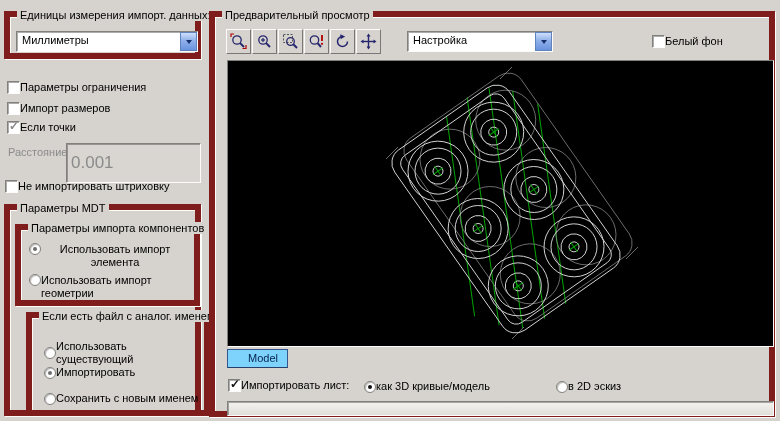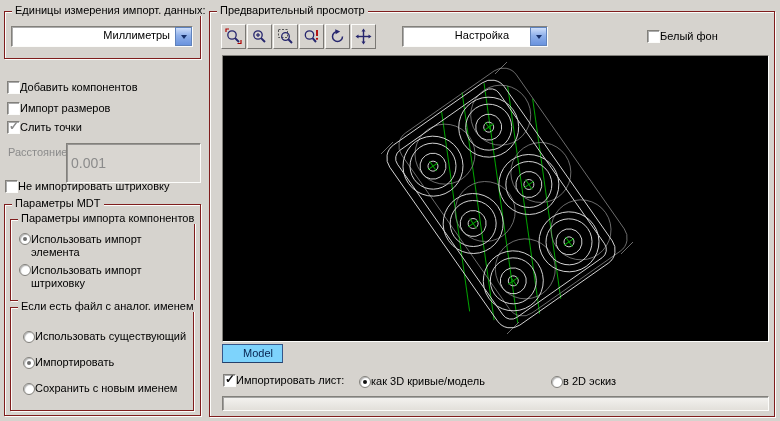--- a/index.html
+++ b/index.html
@@ -1,20 +1,20 @@
 <!DOCTYPE html>
 <html><head>
 <meta charset="utf-8">
 <style>
   * { margin:0; padding:0; box-sizing:border-box; font-family:"Liberation Sans", sans-serif; }
   html,body { width:780px; height:421px; }
   body { background:#d6d3ce; position:relative; font-size:11px; color:#000; overflow:hidden; }
 
   
-  .gb { position:absolute; border:1px solid #7f1d1d; box-shadow: inset 1px 1px 0 #fcfcfa, 1px 1px 0 #fcfcfa; }
+  .gb { position:absolute; border:6px solid #7f1d1d; box-shadow: inset 1px 1px 0 #fcfcfa, 1px 1px 0 #fcfcfa; }
   .gb-title { position:absolute; top:-8px; left:7px; background:#d6d3ce; padding:0 3px; white-space:nowrap; }
 
   .sunken { border-style:solid; border-width:1px; border-color:#82807b #fcfcfa #fcfcfa #82807b; box-shadow: inset 1px 1px 0 rgba(70,70,70,.45); }
   .raised { border-style:solid; border-width:1px; border-color:#fcfcfa #7a7874 #7a7874 #fcfcfa; }
 
   .row { position:absolute; display:flex; align-items:flex-start; }
   .row.center { align-items:center; }
 
   .cbox { width:13px; height:13px; background:#fff; flex:0 0 13px; position:relative; }
   .cbox .tick { position:absolute; left:1px; top:-2px; font-size:12px; line-height:13px; font-weight:bold; }
@@ -24,28 +24,28 @@
   .rad { width:12px; height:12px; border-radius:50%; background:#fff; border:1px solid #82807b; box-shadow: inset 1px 1px 1px rgba(70,70,70,.4); flex:0 0 12px; position:relative; }
   .rad .dot { position:absolute; left:3px; top:3px; width:4px; height:4px; border-radius:50%; }
   .dot.dim { background:#6e6e6e; }
   .dot.black { background:#111; }
 
   .lbl { line-height:13px; }
   .lbl.wrap { width:148px; }
   .lbl.disabled { color:#8b8b8b; }
 
   .combo { position:absolute; background:#fff; display:flex; align-items:stretch; }
-  .combo-text { flex:1; padding:2px 5px 0 5px; overflow:hidden; white-space:nowrap;text-align:right; }
+  .combo-text { flex:1; padding:2px 5px 0 5px; overflow:hidden; white-space:nowrap; }
   .combo-btn { width:17px; background:linear-gradient(180deg,#cfdffb 0%,#8fb0ea 45%,#6a93de 100%); border:1px solid #5f82bc; display:flex; align-items:center; justify-content:center; }
   .combo-arrow { width:0; height:0; border-left:3px solid transparent; border-right:3px solid transparent; border-top:4px solid #17306b; }
 
   .tbtn { width:25px; height:25px; background:#d6d3ce; display:flex; align-items:center; justify-content:center; margin-right:1px; }
   .toolbar { position:absolute; display:flex; }
 
-  .txtfield { position:absolute; background:#d9d6d1; color:#8b8b8b; font-size:14px; padding:19px 4px; outline:none; }
+  .txtfield { position:absolute; background:#d9d6d1; color:#8b8b8b; font-size:17px; padding:19px 4px; outline:none; }
 
   .canvas { position:absolute; background:#000; }
 
   .model-tab { position:absolute; background:#7dd3fc; border:1px solid #35568a; border-bottom-color:#24406b; color:#06234f; padding:2px 9px 3px 20px; }
 
   .progress { position:absolute; background:linear-gradient(180deg,#f4f3f0,#e2dfda); }
 </style>
 </head>
 <body>
 
@@ -54,64 +54,64 @@
   <div class="combo sunken" style="left:6px; top:14px; width:182px; height:21px;">
     <span class="combo-text">Миллиметры</span>
     <span class="combo-btn">
       <span class="combo-arrow"></span>
     </span>
   </div>
 </div>
 
 <div class="row center" style="left:7px; top:81px;">
   <span class="cbox sunken"></span>
-  <span class="lbl">Добавить компонентов</span>
+  <span class="lbl">Параметры ограничения</span>
 </div>
 
 <div class="row center" style="left:7px; top:102px;">
   <span class="cbox sunken"></span>
   <span class="lbl">Импорт размеров</span>
 </div>
 
 <div class="row center" style="left:7px; top:121px;">
   <span class="cbox sunken">
       <span class="tick gray">✓</span>
     </span>
-  <span class="lbl">Слить точки</span>
+  <span class="lbl">Если точки</span>
 </div>
 
 <div class="row center" style="left:8px; top:146px;">
   <span class="lbl disabled">Расстояние:</span>
 </div>
 <input class="txtfield sunken" style="left: 66px; top: 143px; width: 135px; height: 19px;" readonly="" value="0.001">
 
 <div class="row center" style="left:5px; top:180px;">
   <span class="cbox sunken"></span>
   <span class="lbl">Не импортировать штриховку</span>
 </div>
 
 <div class="gb" style="left:4px; top:204px; width:197px; height:212px;">
   <span class="gb-title">Параметры MDT</span>
 
   <div class="gb" style="left:5px; top:14px; width:185px; height:82px;">
     <span class="gb-title" style="font-size:11px;">Параметры импорта компонентов</span>
 
-    <div class="row" style="left:8px; top:13px;">
+    <div class="row" style="left:8px; top:13px;text-align:center;">
       <span class="rad">
           <span class="dot dim"></span>
         </span>
       <span class="lbl wrap">Использовать импорт элемента</span>
     </div>
     <div class="row" style="left:8px; top:44px;">
       <span class="rad"></span>
-      <span class="lbl wrap">Использовать импорт штриховку</span>
-    </div>
-  </div>
-
-  <div class="gb" style="left:5px; top:102px; width:184px; height:104px;padding-left:37px;">
+      <span class="lbl wrap">Использовать импорт геометрии</span>
+    </div>
+  </div>
+
+  <div class="gb" style="left:16px; top:102px; width:184px; height:104px;padding-left:37px;">
     <span class="gb-title">Если есть файл с аналог. именем</span>
 
     <div class="row center" style="left:12px; top:22px;">
       <span class="rad"></span>
       <span class="lbl">Использовать существующий</span>
     </div>
     <div class="row center" style="left:12px; top:48px;">
       <span class="rad">
           <span class="dot dim"></span>
         </span>

